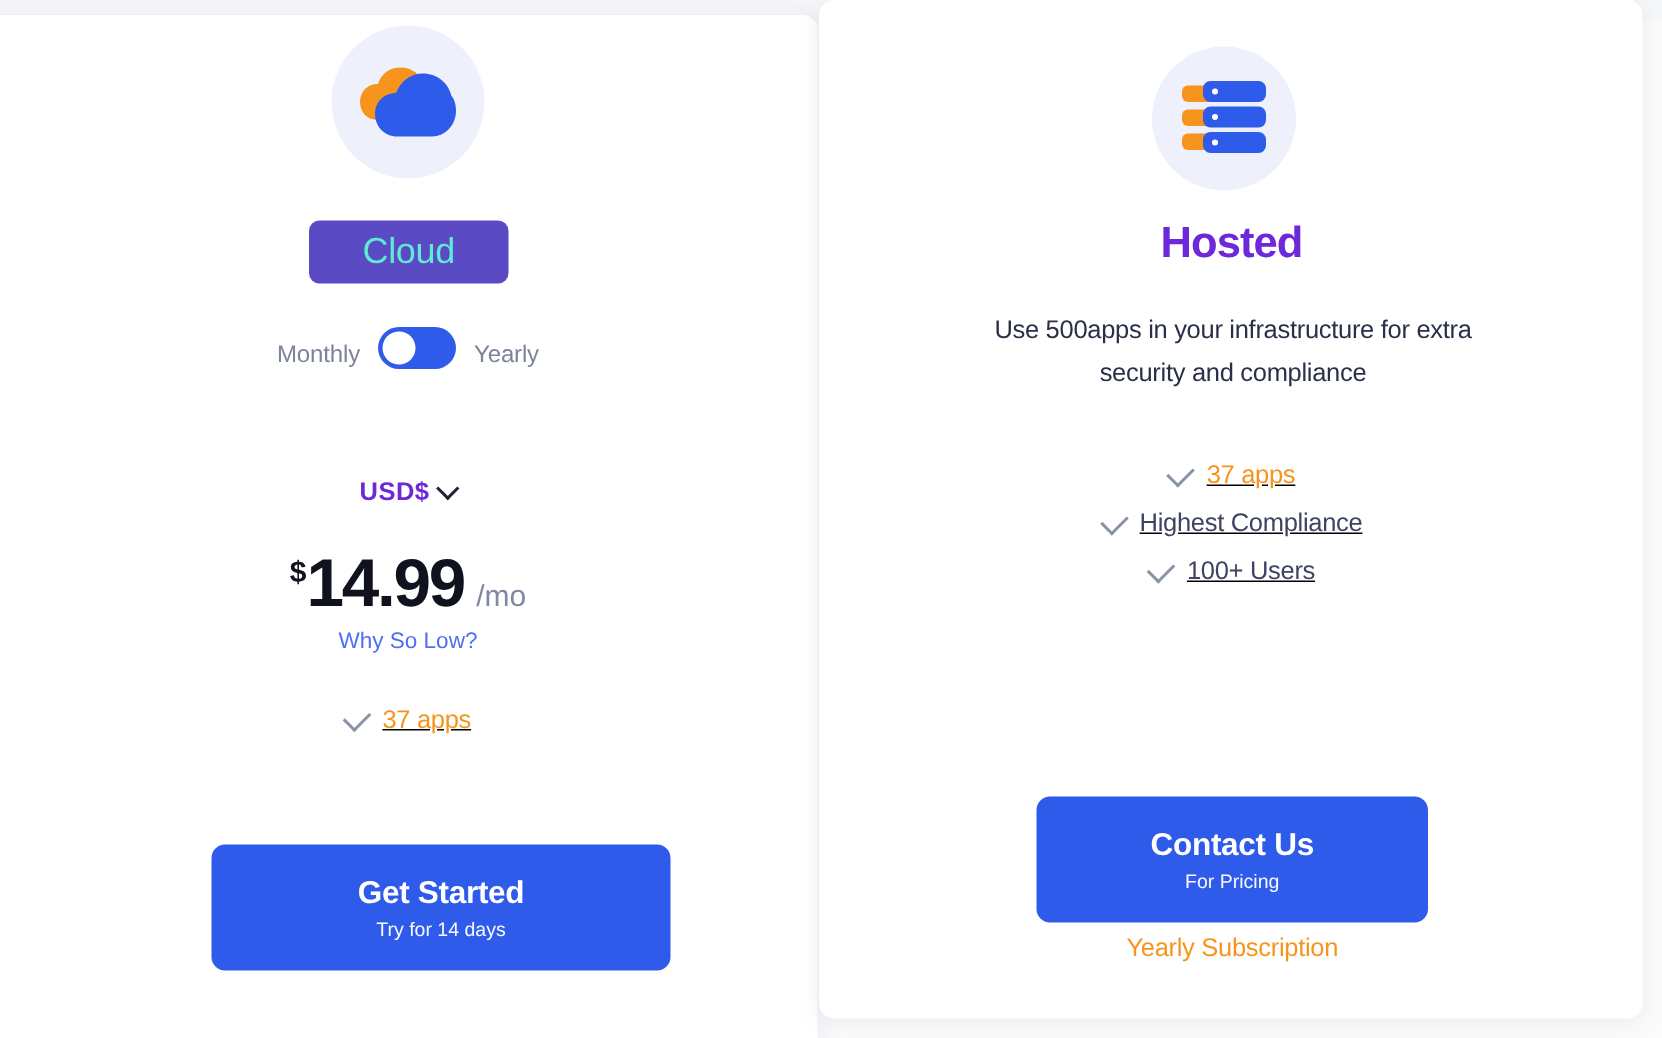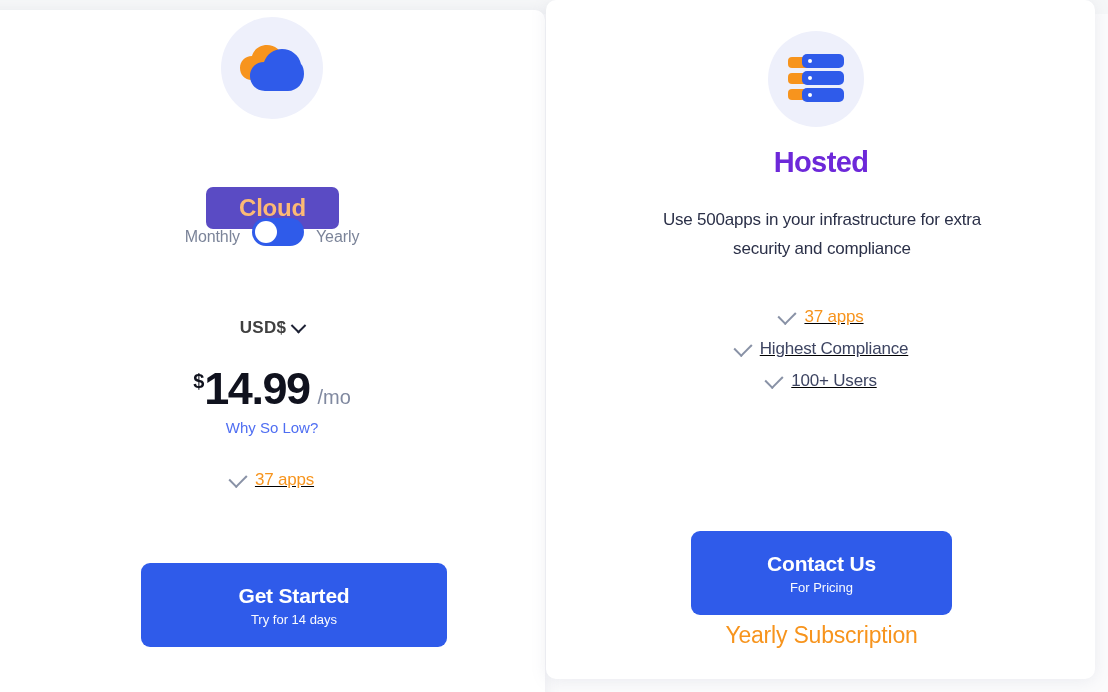--- a/index.html
+++ b/index.html
@@ -80,25 +80,24 @@
   
   .cloud-badge {
     position: absolute;
     left: 206px; top: 147px;
     width: 133px; height: 42px;
     background: #5a4bc4;
     border-radius: 7px;
     display: flex;
     align-items: center;
     justify-content: center;
-    color: #fdba74;
+    color: #5eead4;
     font-size: 24px;
-    font-weight: bold;
+    font-weight: normal;
     letter-spacing: -0.2px;
-    margin-top: 40px;
   }
 
   
   .billing-row {
     position: absolute;
     left: 140px; top: 216px;
     width: 264px; height: 30px;
     display: flex;
     align-items: flex-end;
     justify-content: center;
@@ -133,21 +132,21 @@
     width: 264px;
     display: flex;
     align-items: center;
     justify-content: center;
     gap: 7px;
     cursor: pointer;
   }
   .currency-text {
     font-size: 17px;
     font-weight: bold;
-    color: #404040;
+    color: #6d28d9;
     letter-spacing: 0.3px;
   }
   .chev {
     display: block;
     width: 9px; height: 9px;
     border-right: 2px solid #1e2235;
     border-bottom: 2px solid #1e2235;
     transform: rotate(45deg) translate(-2px,-2px);
   }
 
@@ -285,21 +284,21 @@
     font-size: 13px;
     margin-top: 4px;
     opacity: 0.97;
   }
 
   .yearly-note {
     position: absolute;
     left: 691px; top: 622px;
     width: 261px;
     text-align: center;
-    font-size: 23px;
+    font-size: 17px;
     color: #f7941d;
     letter-spacing: -0.2px;
     cursor: pointer;
   }
 </style>
 </head>
 <body>
 
 <div id="stage">
 

